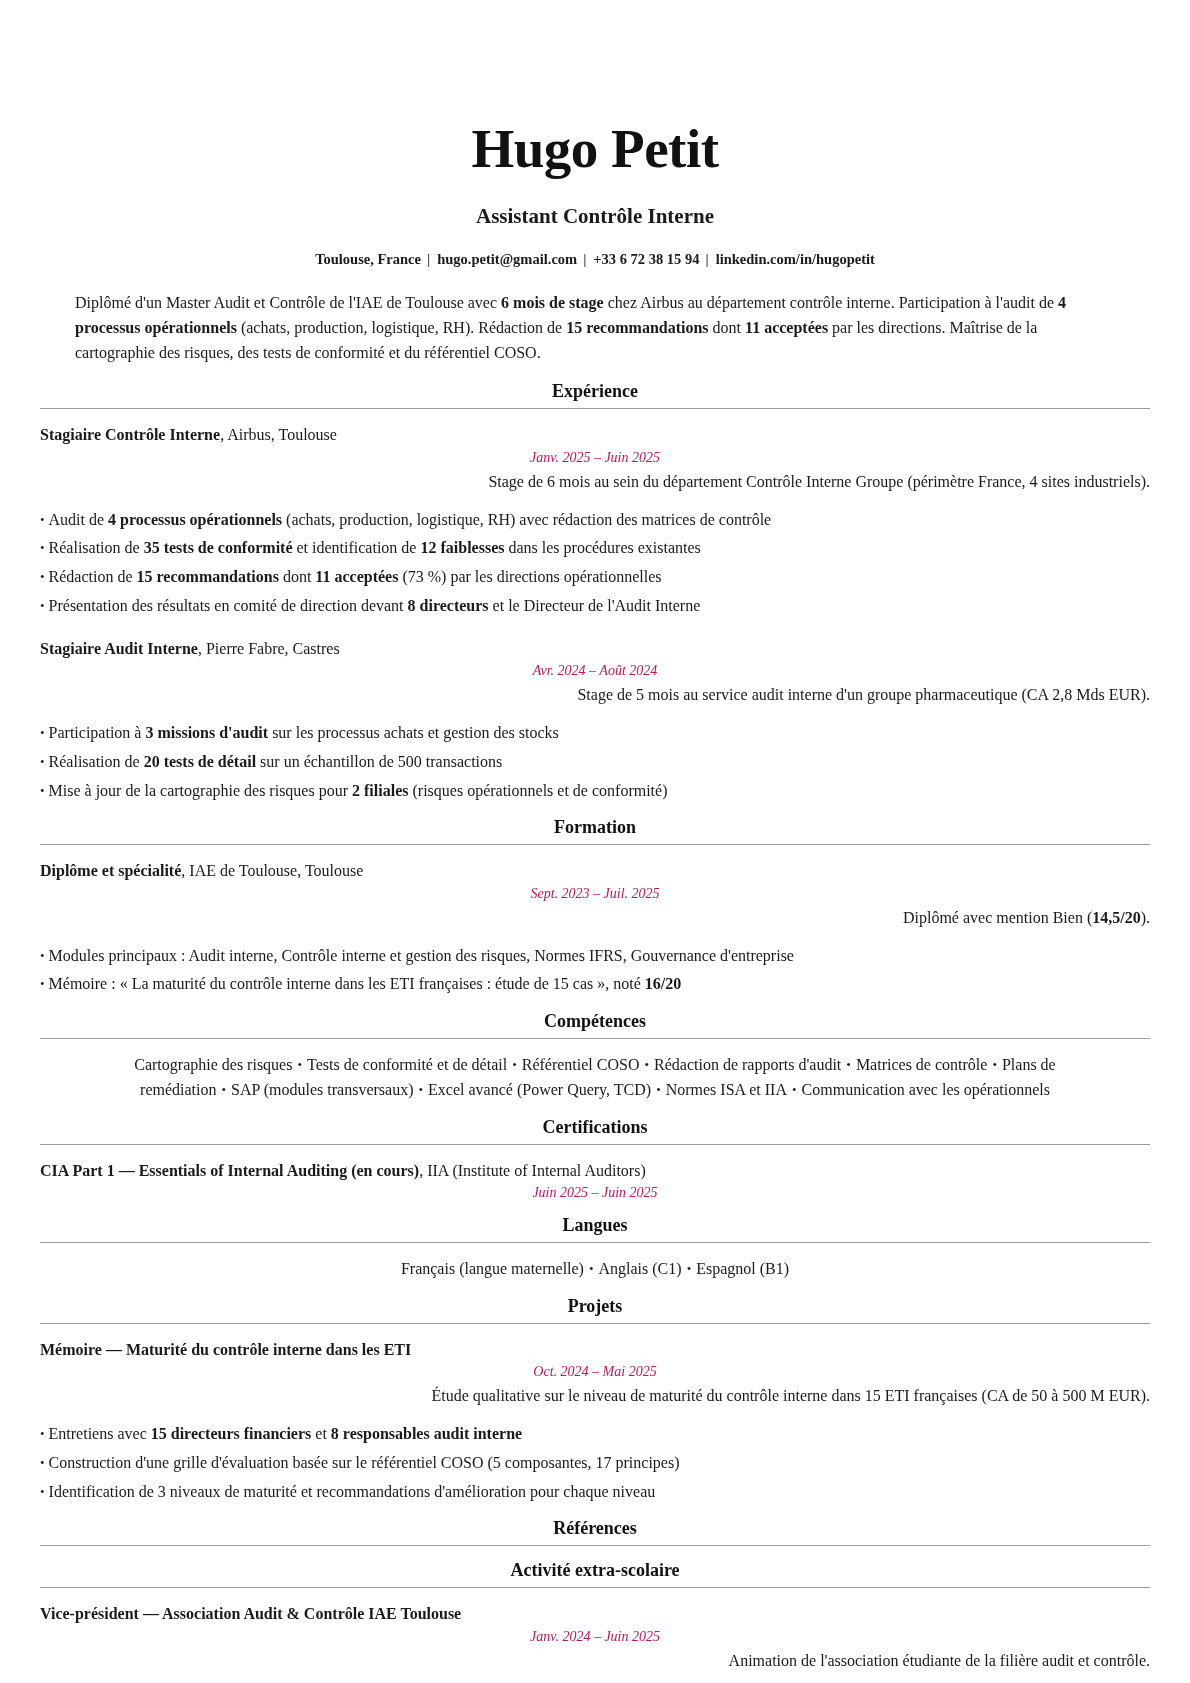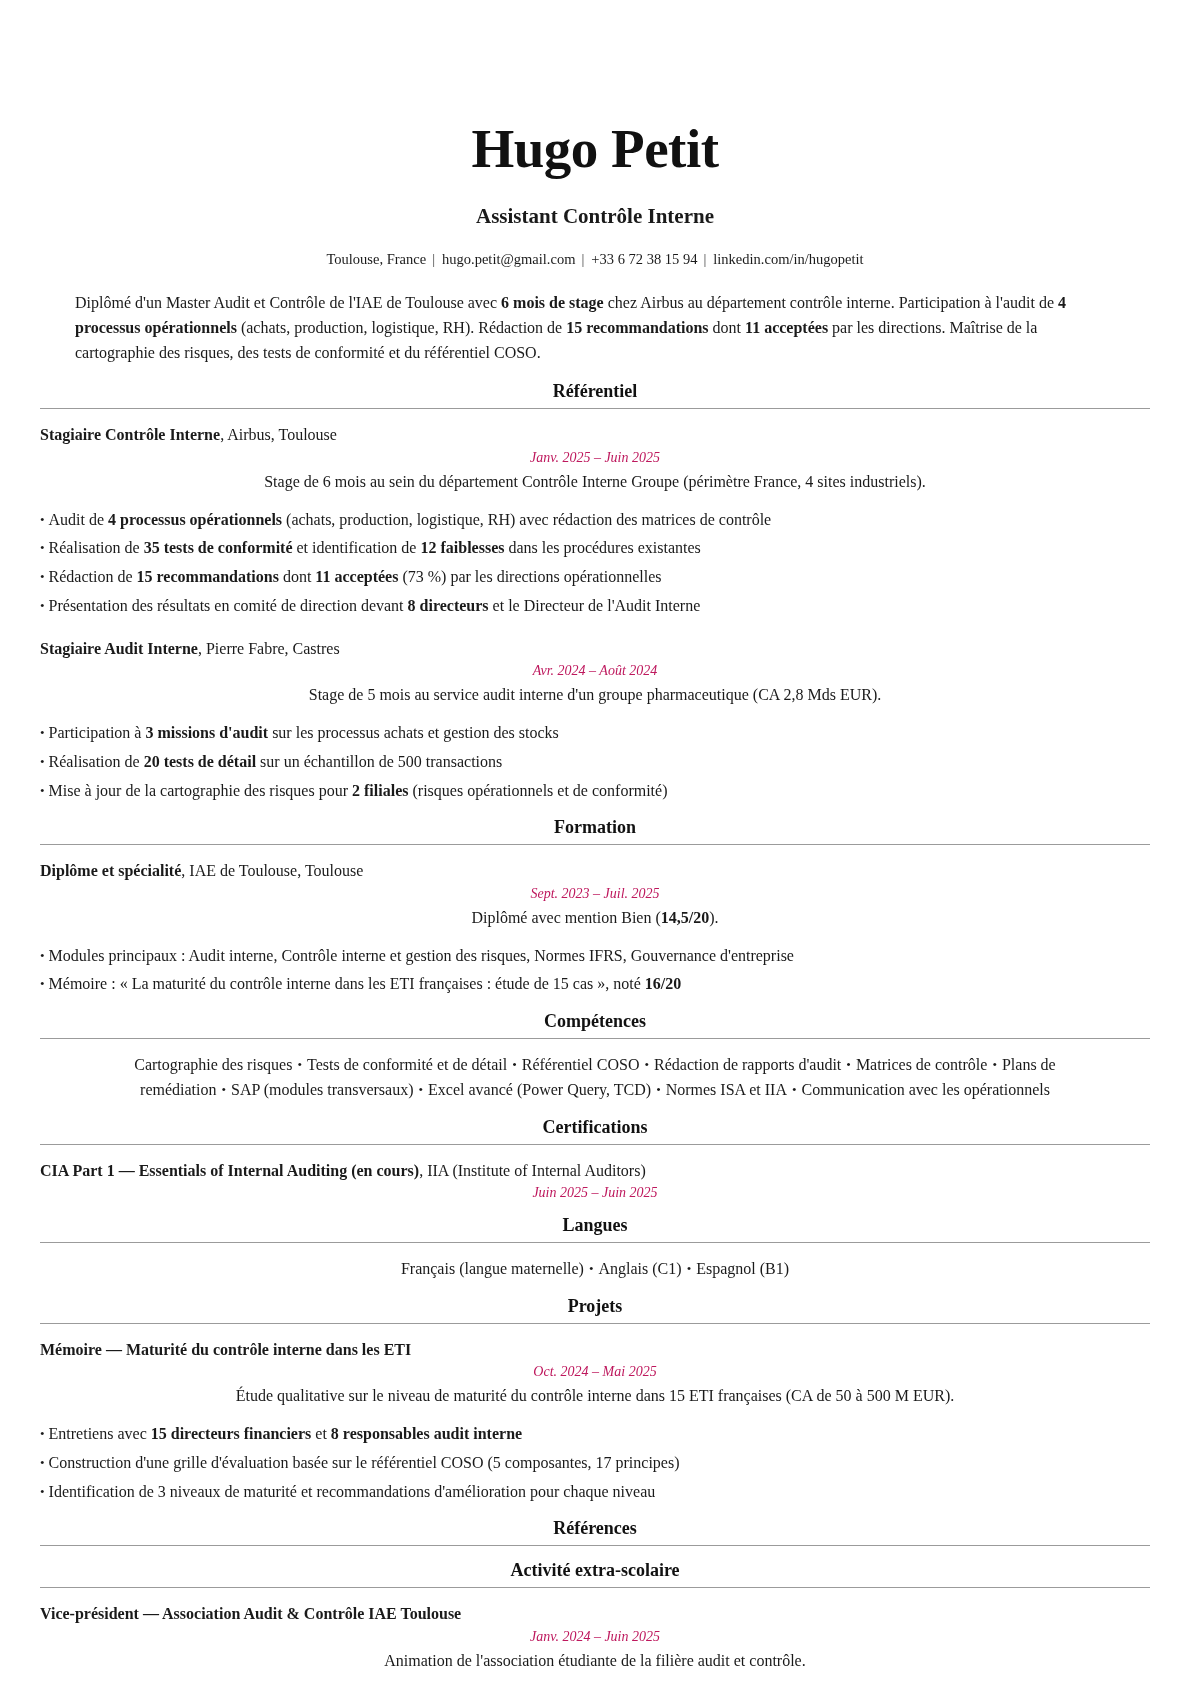--- a/index.html
+++ b/index.html
@@ -38,20 +38,21 @@
     font-weight: 700;
     margin: 0 0 20px 0;
     color: #1a1a1a;
   }
   .contact-line {
     text-align: center;
     font-size: 14.5px;
     color: #1a1a1a;
     margin: 0 0 22px 0;
     line-height: 1.4;
+    font-weight: bold;
   }
   .contact-sep {
     display: inline-block;
     padding: 0 7px 0 6px;
     color: #444;
   }
   .summary {
     text-align: left;
     font-size: 16px;
     line-height: 1.55;
@@ -93,21 +94,21 @@
     font-weight: 700;
   }
   .entry-date {
     text-align: center;
     font-size: 14px;
     font-style: italic;
     margin: 3px 0 0 0;
     color: #be185d;
   }
   .entry-desc {
-    text-align: center;
+    text-align: right;
     font-size: 16px;
     line-height: 1.5;
     margin: 4px 0 0 0;
   }
   .bullets {
     list-style: none;
     margin: 14px 0 0 0;
     padding: 0;
   }
   .bullets li {
@@ -145,21 +146,21 @@
   <div class="headline">Assistant Contrôle Interne</div>
 
   <div class="contact-line">
     <span>Toulouse, France</span><span class="contact-sep">|</span><span>hugo.petit@gmail.com</span><span class="contact-sep">|</span><span>+33 6 72 38 15 94</span><span class="contact-sep">|</span><span>linkedin.com/in/hugopetit</span>
   </div>
 
   <div class="summary">Diplômé d'un Master Audit et Contrôle de l'IAE de Toulouse avec <b>6 mois de stage</b> chez Airbus au département contrôle interne. Participation à l'audit de <b>4 processus opérationnels</b> (achats, production, logistique, RH). Rédaction de <b>15 recommandations</b> dont <b>11 acceptées</b> par les directions. Maîtrise de la cartographie des risques, des tests de conformité et du référentiel COSO.</div>
 
   <div id="sections-root">
       <div class="section">
-        <div class="section-title">Référentiel</div>
+        <div class="section-title">Expérience</div>
         <hr class="section-rule">
         <div class="entry">
           <div class="entry-title"><span class="strong">Stagiaire Contrôle Interne</span><span>, Airbus, Toulouse</span></div>
           <div class="entry-date">Janv. 2025 – Juin 2025</div>
           <div class="entry-desc">Stage de 6 mois au sein du département Contrôle Interne Groupe (périmètre France, 4 sites industriels).</div>
           <ul class="bullets">
             <li><span class="bullet-dot">•</span>Audit de <b>4 processus opérationnels</b> (achats, production, logistique, RH) avec rédaction des matrices de contrôle</li>
             <li><span class="bullet-dot">•</span>Réalisation de <b>35 tests de conformité</b> et identification de <b>12 faiblesses</b> dans les procédures existantes</li>
             <li><span class="bullet-dot">•</span>Rédaction de <b>15 recommandations</b> dont <b>11 acceptées</b> (73 %) par les directions opérationnelles</li>
             <li><span class="bullet-dot">•</span>Présentation des résultats en comité de direction devant <b>8 directeurs</b> et le Directeur de l'Audit Interne</li>

